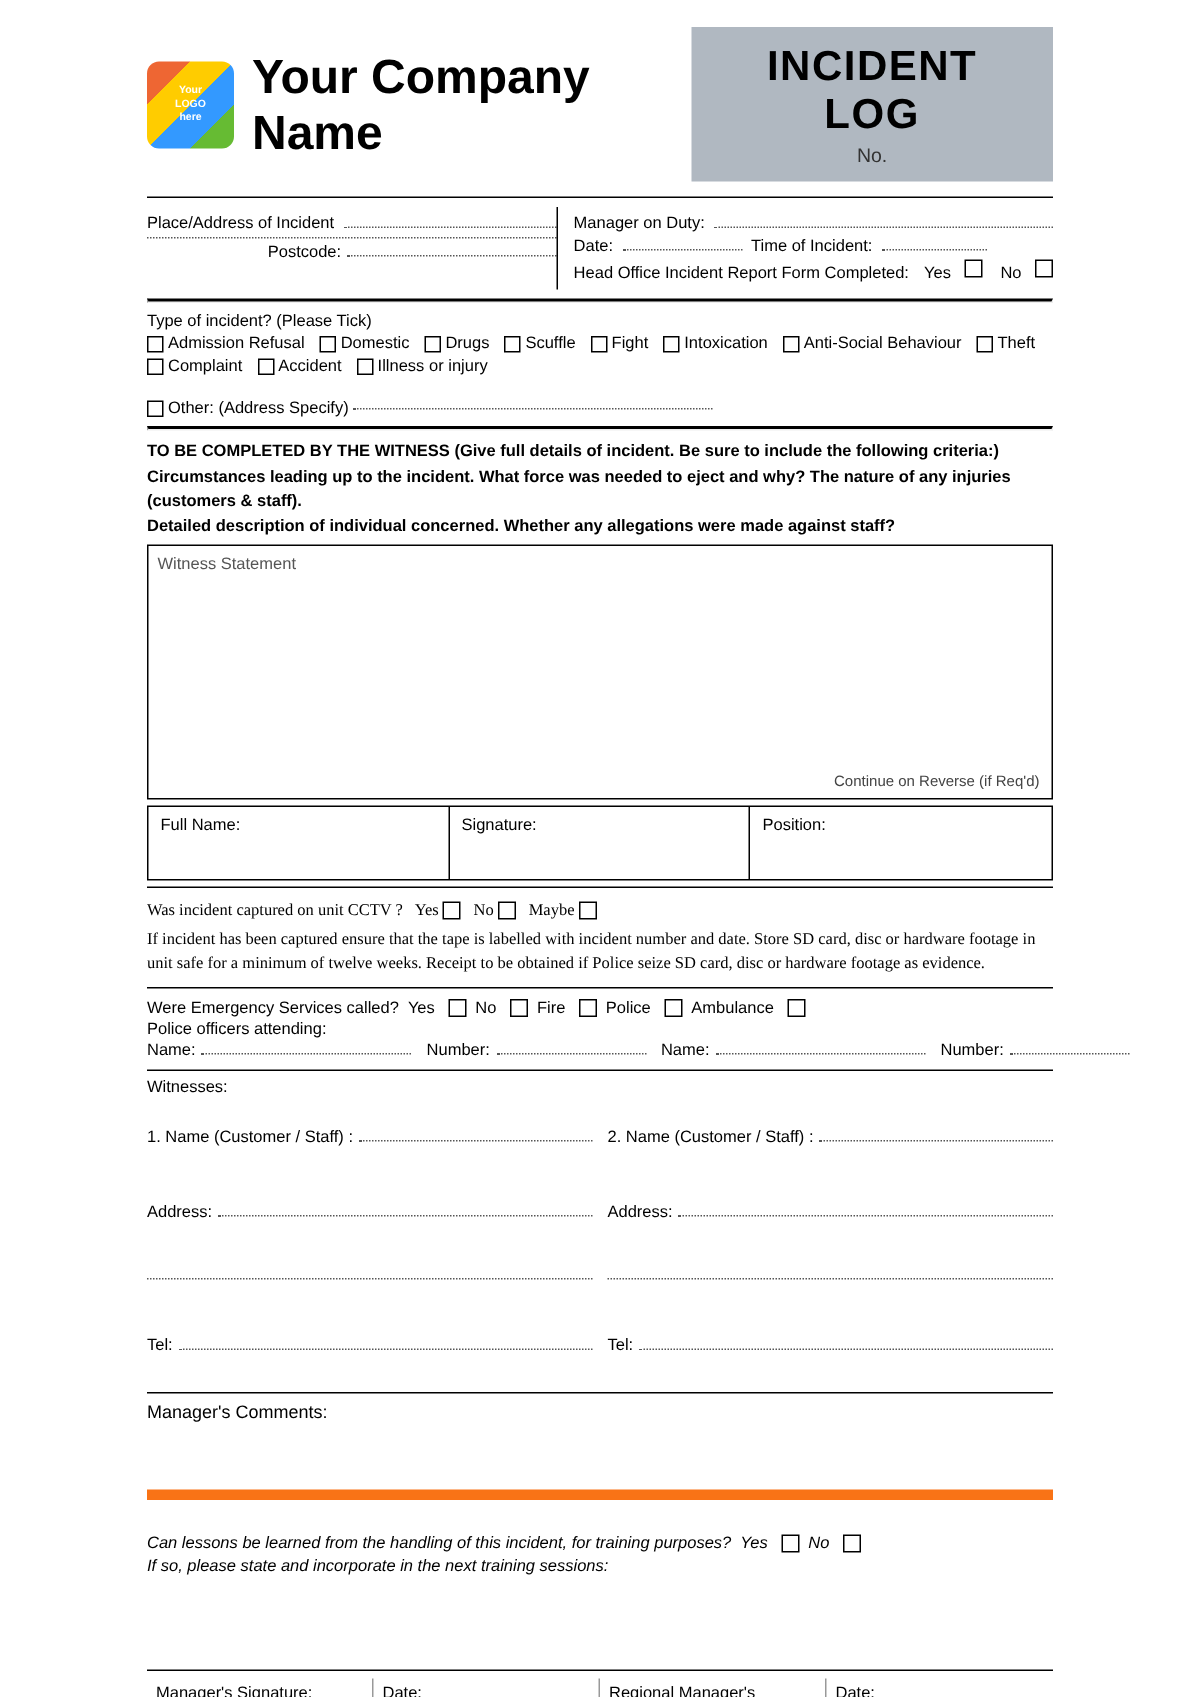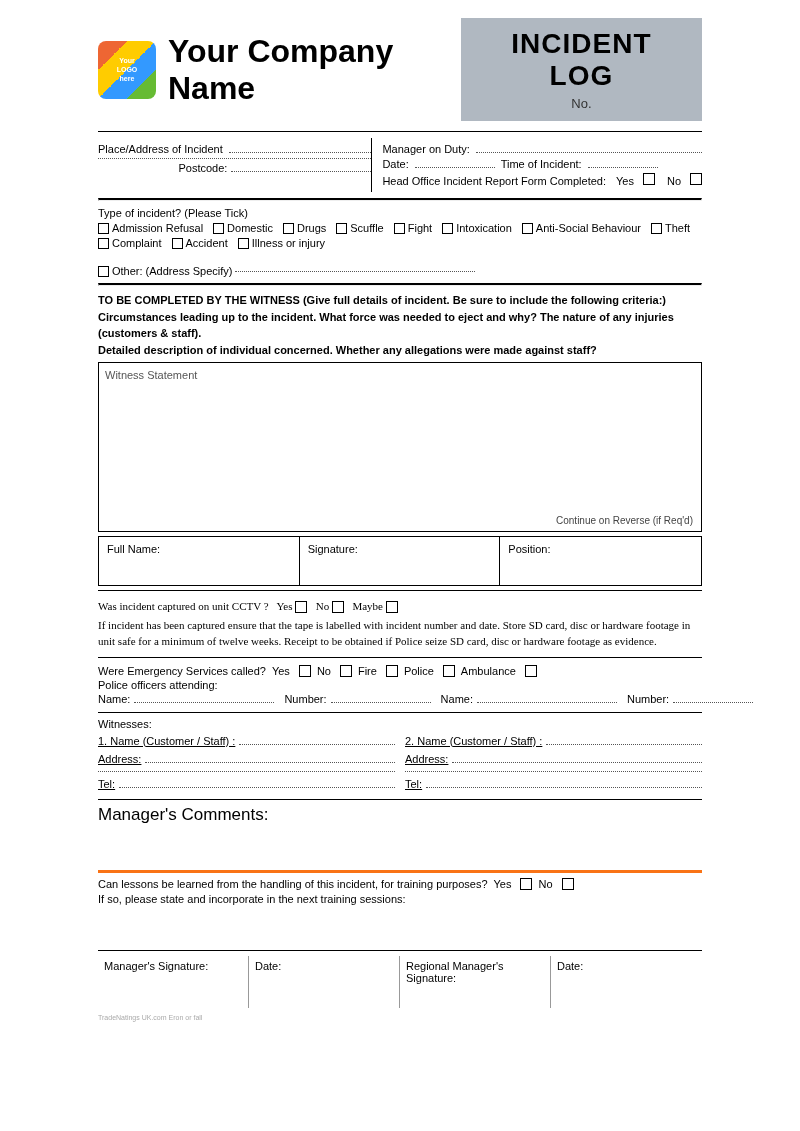--- a/index.html
+++ b/index.html
@@ -57,27 +57,27 @@
 
     
     .emergency-row { display: flex; align-items: center; gap: 6px; flex-wrap: wrap; margin: 2px 0; font-size: 11px; }
     .name-number-row { display: flex; gap: 10px; font-size: 11px; margin: 2px 0; }
     .name-seg { display: flex; align-items: baseline; gap: 4px; }
     .dots-fill { border-bottom: 1px dotted #555; display: inline-block; }
 
     
     .witnesses-section { border-top: 1px solid #000; padding: 5px 0; font-size: 11px; }
     .two-col { display: grid; grid-template-columns: 1fr 1fr; gap: 0 10px; margin: 2px 0; }
-    .field-row { display: flex; align-items: baseline; gap: 4px; margin: 2px 0; text-decoration: underline; }
-
-    
-    .manager-section { border-top: 1px solid #000; padding: 5px 0; min-height: 60px; font-size: 17px; }
-
-    
-    .lessons-section { border-top: 3px solid #f97316; padding: 5px 0; font-size: 11px; }
+    .field-row { display: flex; align-items: baseline; gap: 4px; margin: 18px 0; }
+
+    
+    .manager-section { border-top: 1px solid #000; padding: 5px 0; min-height: 60px; font-size: 12px; }
+
+    
+    .lessons-section { border-top: 7px solid #f97316; padding: 23px 0; font-size: 11px; font-style: italic; }
 
     
     .bottom-sig { border-top: 1px solid #000; margin-top: 10px; padding-top: 5px; }
     .bottom-sig-grid { display: grid; grid-template-columns: 1fr 1fr 1fr 1fr; gap: 0; }
     .bottom-sig-cell { padding: 4px 6px; min-height: 52px; font-size: 11px; }
     .bottom-sig-cell:not(:last-child) { border-right: 1px solid #999; }
 
     .footer-credit { font-size: 7px; color: #aaa; margin-top: 6px; }
 
     .postcode-row { display: flex; align-items: baseline; justify-content: flex-end; gap: 4px; margin-top: 2px; }

